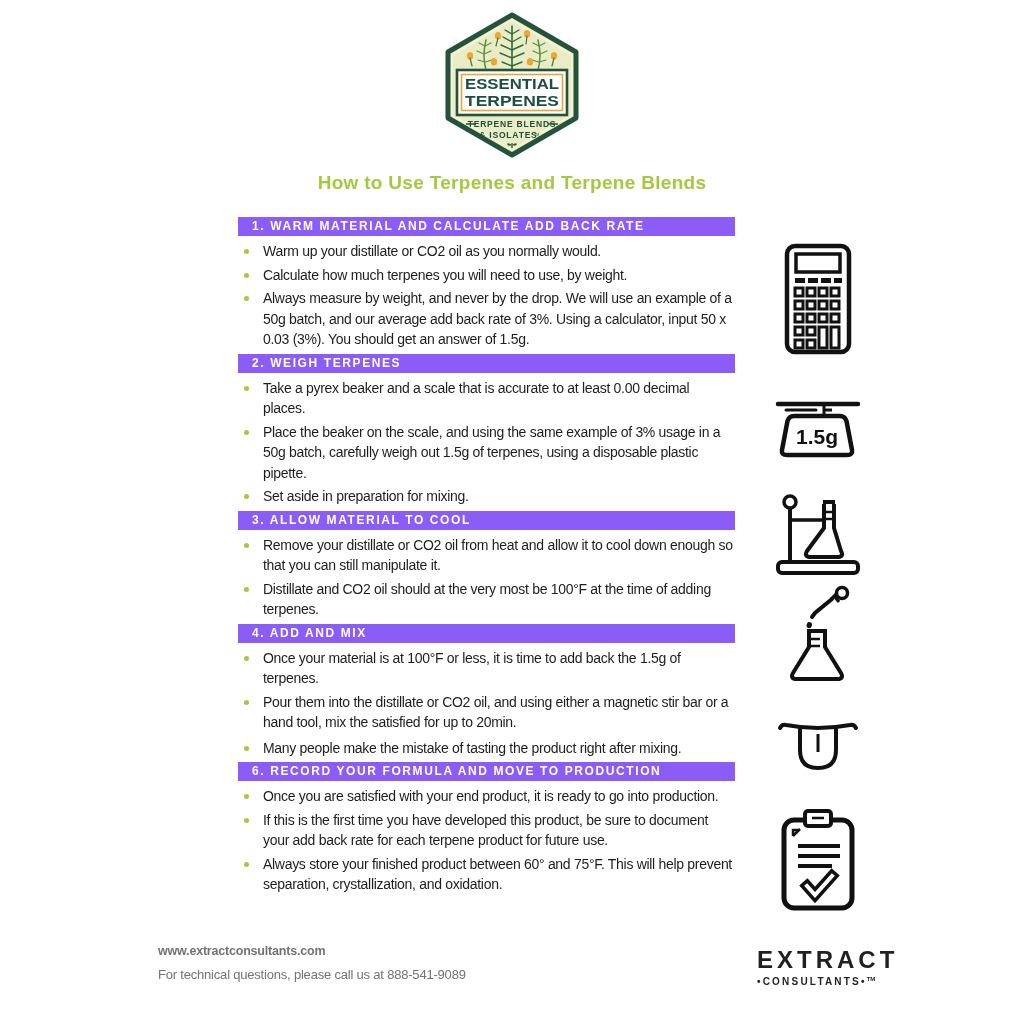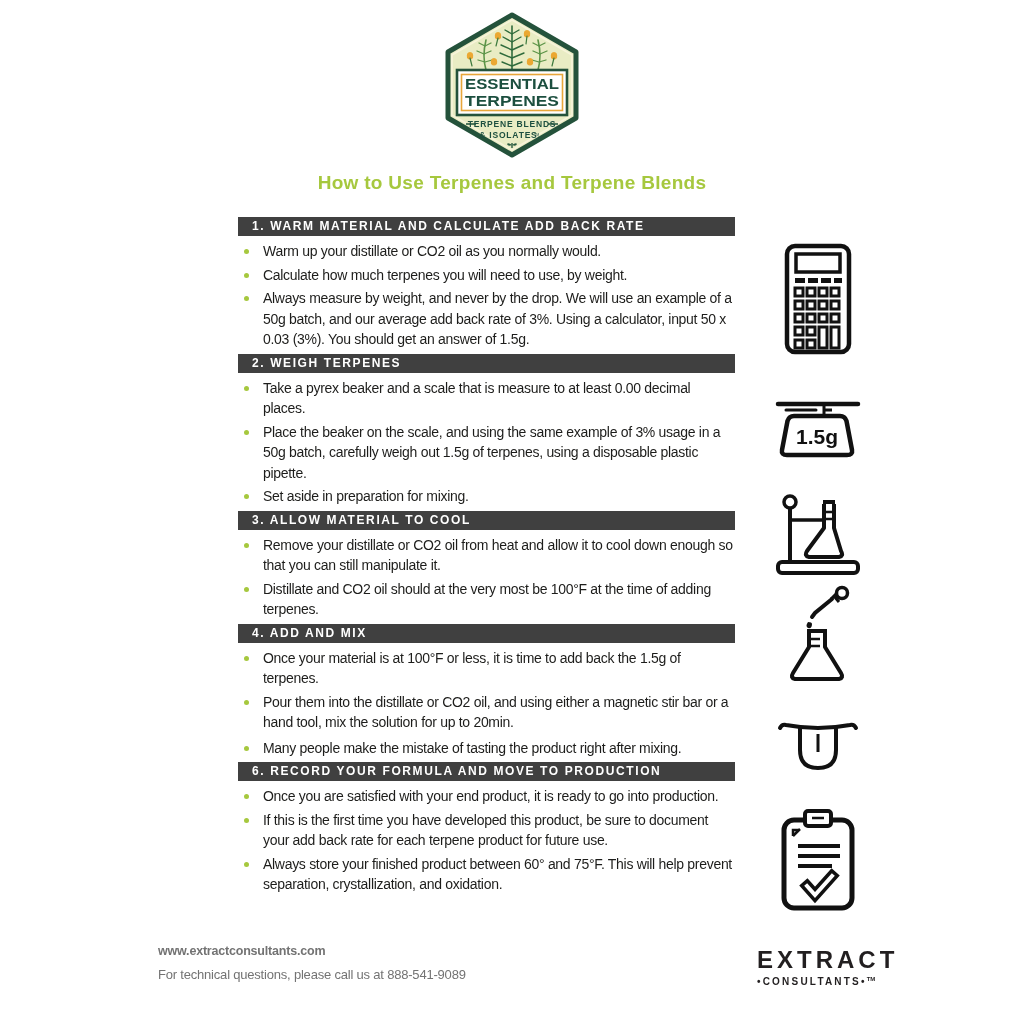--- a/index.html
+++ b/index.html
@@ -12,21 +12,21 @@
   
   .logo { position:absolute; top:12px; left:50%; transform:translateX(-50%); }
   
   .title {
     position:absolute; top:172px; left:0; width:100%; text-align:center;
     font-size:19px; font-weight:bold; letter-spacing:0.3px; color:#a6c83e;
   }
   
   .content { position:absolute; left:238px; top:217px; width:497px; }
   .section-bar {
-    background:#404040; color:#ffffff; height:19px; line-height:19px;
+    background:#8b5cf6; color:#ffffff; height:19px; line-height:19px;
     font-size:12px; font-weight:bold; letter-spacing:1.6px; padding-left:14px;
     white-space:nowrap; overflow:hidden;
   }
   .section ul { list-style:none; margin:5px 0 4px 0; }
   .section li {
     position:relative; padding-left:25px; color:#1d1d1b;
     font-size:14px; line-height:20.5px; letter-spacing:-0.3px; margin-bottom:3px;
     font-weight:400;
   }
   .section li::before {
@@ -108,39 +108,39 @@
       <ul>
         <li>Warm up your distillate or CO2 oil as you normally would.</li>
         <li>Calculate how much terpenes you will need to use, by weight.</li>
         <li>Always measure by weight, and never by the drop. We will use an example of a 50g batch, and our average add back rate of 3%. Using a calculator, input 50 x 0.03 (3%). You should get an answer of 1.5g.</li>
       </ul>
     </div>
 
     <div class="section">
       <div class="section-bar">2. WEIGH TERPENES</div>
       <ul>
-        <li>Take a pyrex beaker and a scale that is measure to at least 0.00 decimal places.</li>
+        <li>Take a pyrex beaker and a scale that is accurate to at least 0.00 decimal places.</li>
         <li>Place the beaker on the scale, and using the same example of 3% usage in a 50g batch, carefully weigh out 1.5g of terpenes, using a disposable plastic pipette.</li>
         <li>Set aside in preparation for mixing.</li>
       </ul>
     </div>
 
     <div class="section">
       <div class="section-bar">3. ALLOW MATERIAL TO COOL</div>
       <ul>
         <li>Remove your distillate or CO2 oil from heat and allow it to cool down enough so that you can still manipulate it.</li>
         <li>Distillate and CO2 oil should at the very most be 100°F at the time of adding terpenes.</li>
       </ul>
     </div>
 
     <div class="section">
       <div class="section-bar">4. ADD AND MIX</div>
       <ul>
         <li>Once your material is at 100°F or less, it is time to add back the 1.5g of terpenes.</li>
-        <li>Pour them into the distillate or CO2 oil, and using either a magnetic stir bar or a hand tool, mix the solution for up to 20min.</li>
+        <li>Pour them into the distillate or CO2 oil, and using either a magnetic stir bar or a hand tool, mix the satisfied for up to 20min.</li>
       </ul>
     </div>
 
     <div class="section">
       <ul>
         <li>Many people make the mistake of tasting the product right after mixing.</li>
       </ul>
     </div>
 
     <div class="section">

